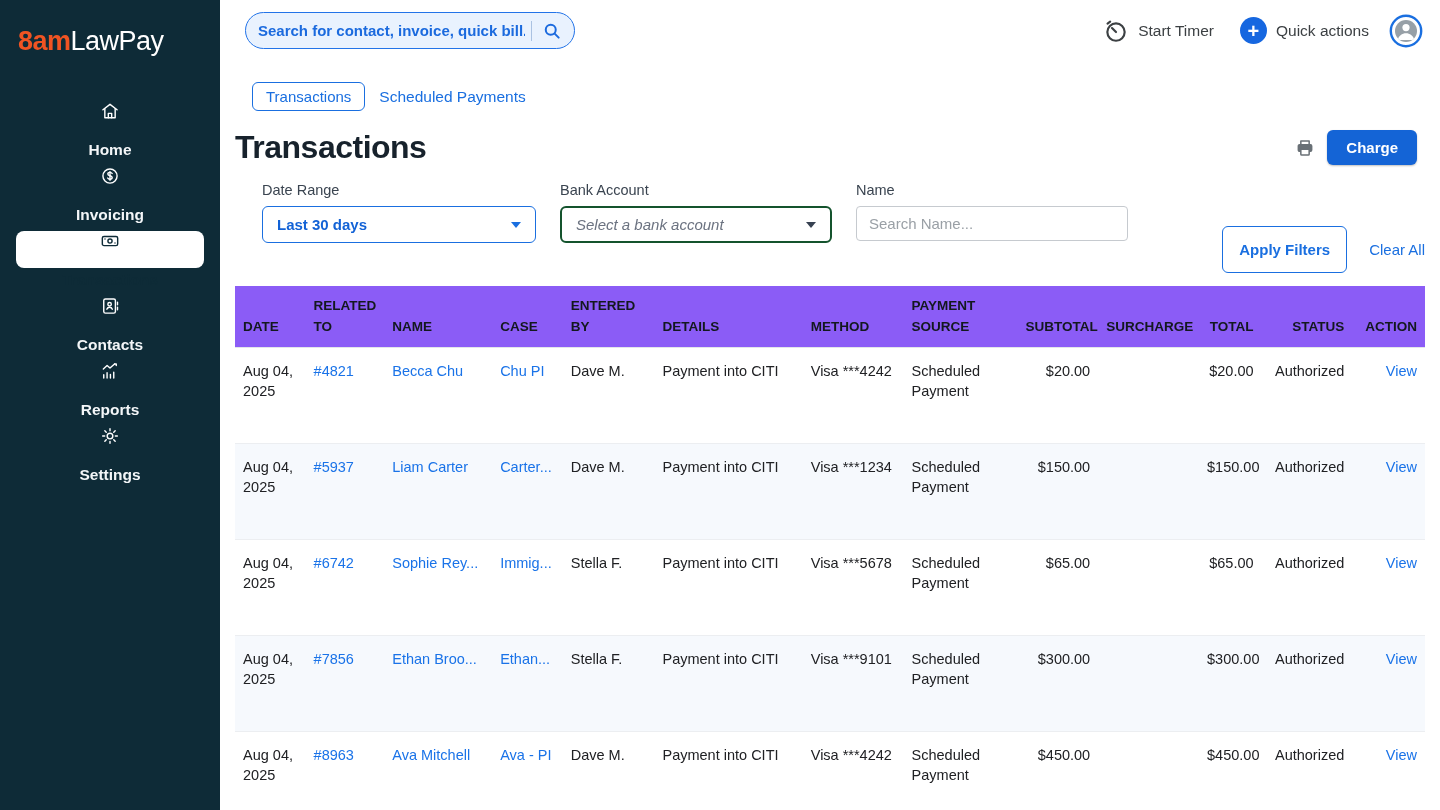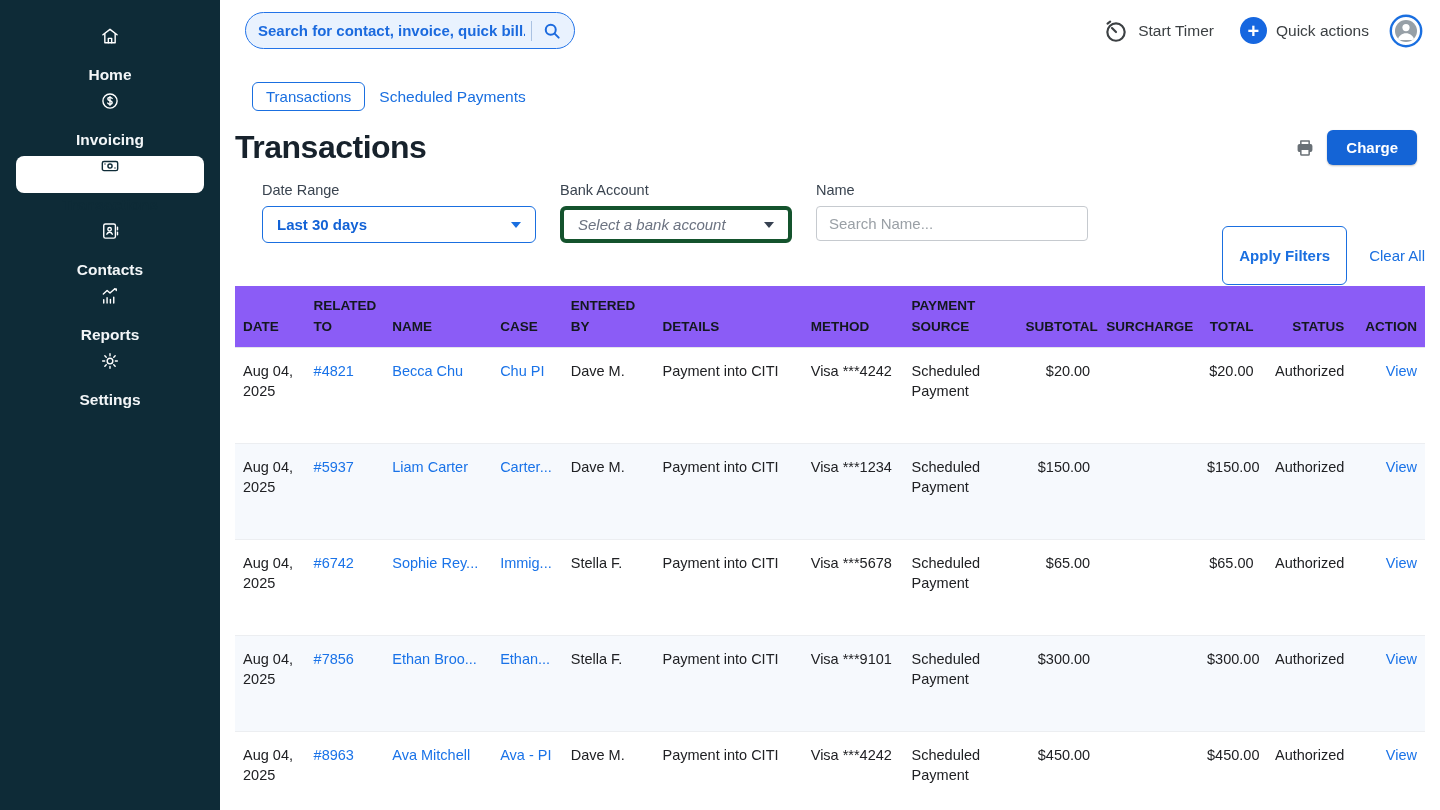--- a/index.html
+++ b/index.html
@@ -70,33 +70,33 @@
   .filter-fields { display: flex; gap: 24px; margin-left: 15px; }
   .field { display: flex; flex-direction: column; }
   .field-label { font-size: 14.5px; color: #3a4450; margin-bottom: 8px; }
   .select-box {
     width: 274px; height: 37px; border-radius: 6px; background: #fff;
     display: flex; align-items: center; justify-content: space-between;
     padding: 4px 14px; cursor: pointer;
   }
   .select-date { border: 1.5px solid #1a6fe0; }
   .select-date .select-value { color: #1262d6; font-weight: 700; font-size: 15px; }
-  .select-bank { width: 232px; border: 4px solid #14532d; }
+  .select-bank { width: 272px; border: 2px solid #14532d; }
   .select-bank .select-value { color: #6b7280; font-style: italic; font-size: 15px; }
   .caret { width: 0; height: 0; border-left: 5px solid transparent; border-right: 5px solid transparent; border-top: 6px solid #1a6fe0; }
   .caret.dark { border-top-color: #374151; }
   .name-input {
     width: 272px; height: 35px; border: 1px solid #c6cacf; border-radius: 4px;
     padding: 0 12px; font-size: 15px; font-family: inherit; color: #202124; outline: none;
   }
   .name-input::placeholder { color: #9aa0a6; }
   .filter-actions { position: absolute; right: 0; top: 44px; display: flex; align-items: center; gap: 22px; }
   .apply-btn {
     background: #fff; border: 1.5px solid #1a6fe0; color: #1a6fe0;
-    font-weight: 700; font-size: 15px; border-radius: 6px; padding: 20px 16px; cursor: pointer;
+    font-weight: 700; font-size: 15px; border-radius: 6px; padding: 14px 16px; cursor: pointer;
   }
   .clear-link { color: #1a6fe0; font-size: 15px; font-weight: 500; cursor: pointer; }
   
   .table-wrap { margin-top: 26px; }
   table { width: 1190px; border-collapse: collapse; table-layout: fixed; }
   thead th {
     background: #8b5cf6; text-align: left; vertical-align: bottom;
     font-size: 13.5px; font-weight: 700; color: #13181e; text-transform: uppercase;
     padding: 10px 8px 9px 8px; line-height: 1.55; border-bottom: 1px solid #e2e5e9;
   }
@@ -106,20 +106,23 @@
     border-bottom: 1px solid #eceef1;
   }
   tr.alt td { background: #f6f9fd; }
   th.num, td.num { text-align: right; }
   .blue-link { color: #1a73e8; cursor: pointer; text-decoration: none; }
 </style>
 </head>
 <body>
 
 <aside class="sidebar">
+  <div class="logo">
+    <span class="logo-prefix">8am</span><span class="logo-suffix">LawPay</span>
+  </div>
 
   <nav>
     <div class="nav-item">
       <svg viewBox="0 0 24 24" fill="none" stroke-width="1.7" stroke-linecap="round" stroke-linejoin="round">
           <path d="M3.5 10.5 12 4l8.5 6.5"></path>
           <path d="M5.8 9.2V20h12.4V9.2"></path>
           <path d="M10 20v-5.2h4V20"></path>
         </svg>
       <span>Home</span>
     </div>

